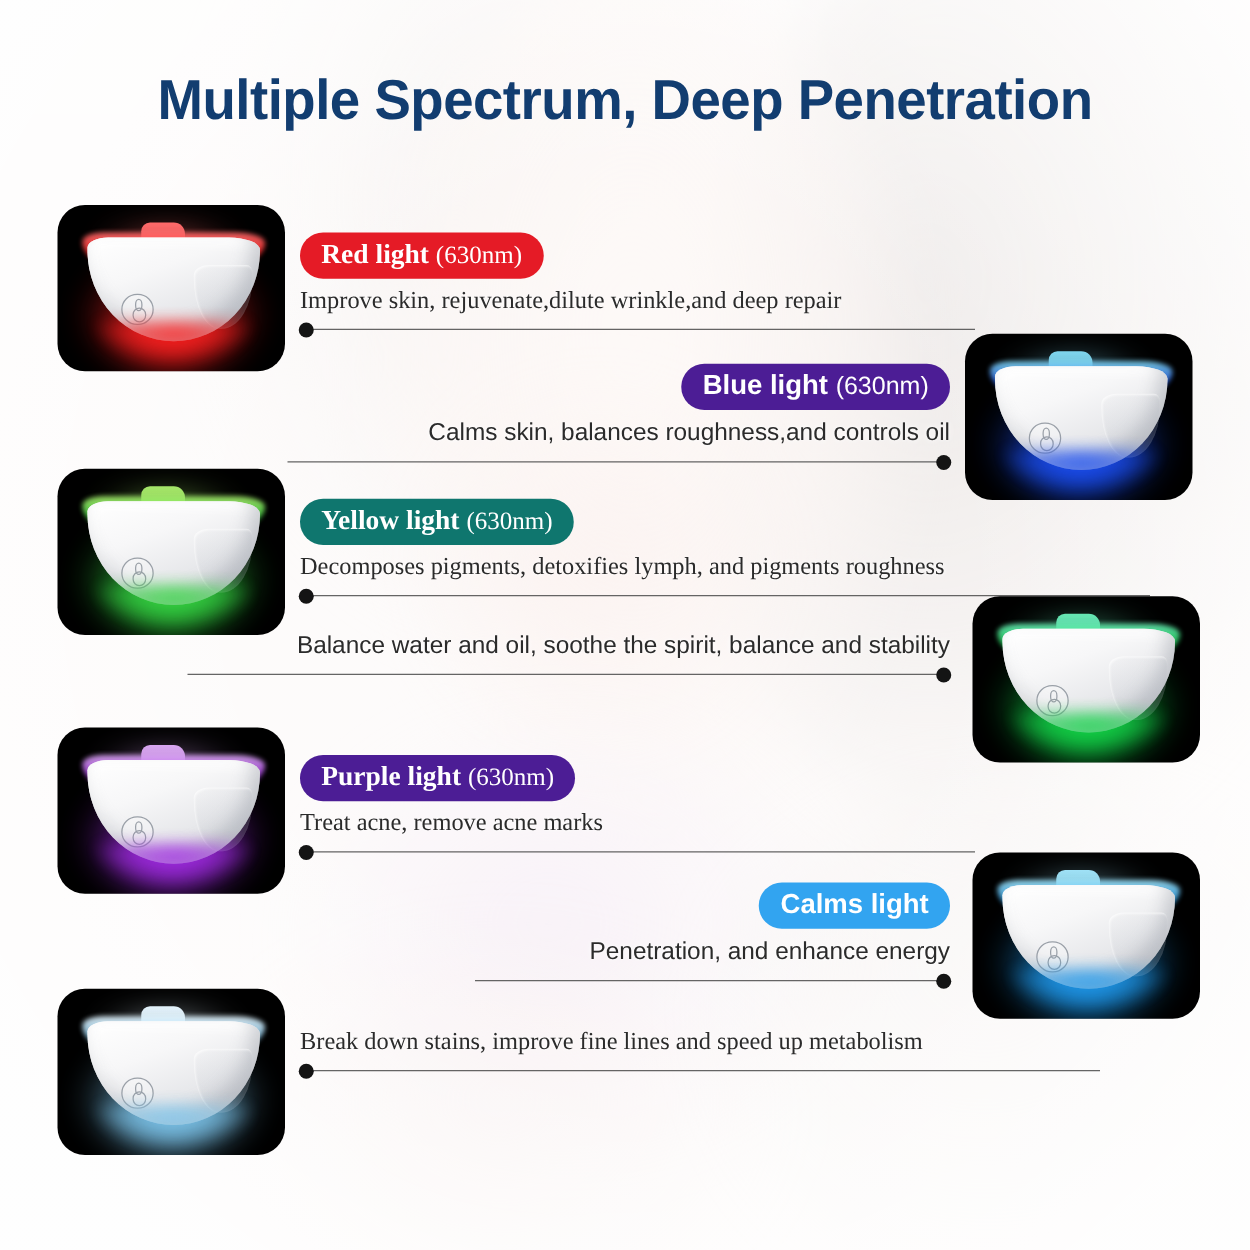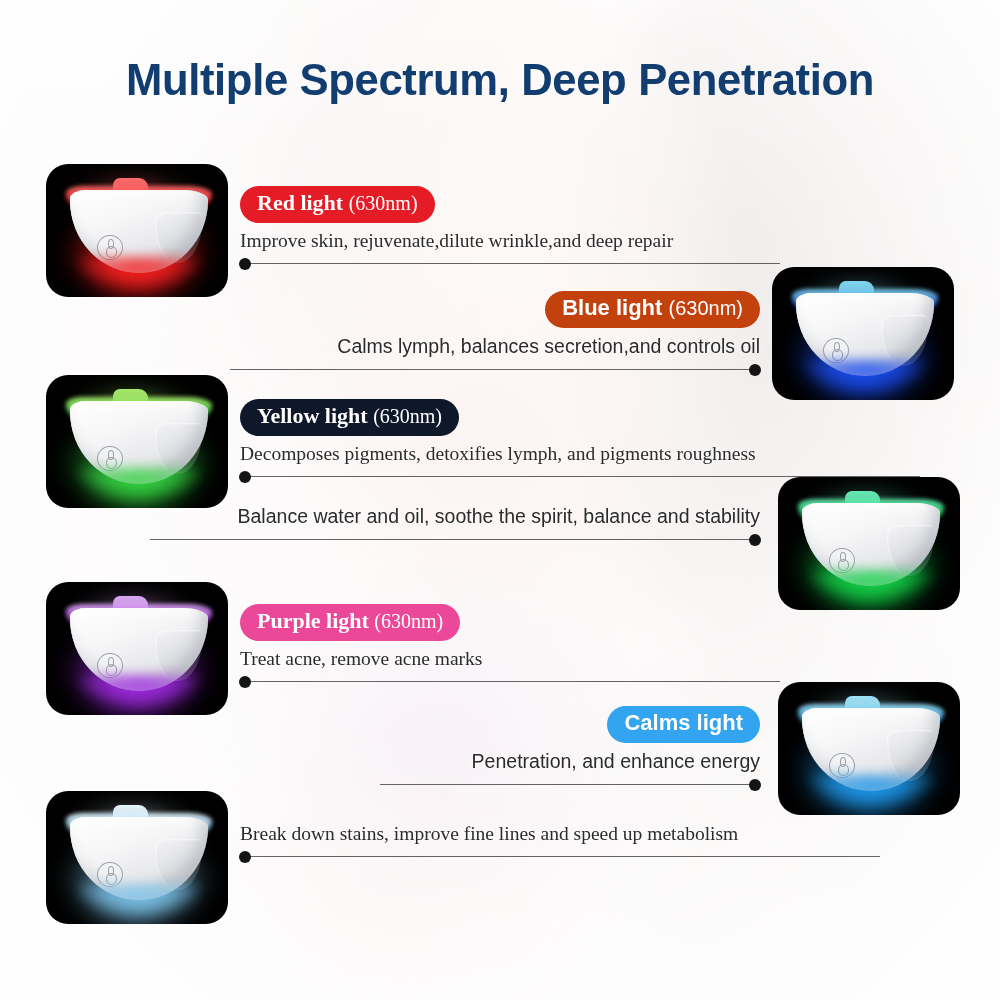--- a/index.html
+++ b/index.html
@@ -183,42 +183,42 @@
     <div class="dev">
       <div class="strapclip" style="background: linear-gradient(rgb(127, 214, 238) 0%, rgba(127, 214, 238, 0.8) 100%);"></div>
         <div class="rim" style="background: linear-gradient(rgb(127, 214, 238) 0%, rgba(27, 79, 245, 0.867) 60%, transparent 100%);"></div>
       <div class="shell"></div>
         <div class="innerpanel"></div>
       <div class="pwr"></div>
       <div class="botglow" style="background: radial-gradient(at 50% 0%, rgb(27, 79, 245) 0%, rgba(27, 79, 245, 0.6) 45%, transparent 78%);"></div>
     </div>
   </div>
   <div class="row r-right" id="row-blue" style="left:230px;top:291px;width:530px;">
-    <span class="pill" style="background: #c2410c;"><span class="nm">Blue light</span> <span class="wl">(630nm)</span></span>
-    <div class="desc">Calms lymph, balances secretion,and controls oil</div>
+    <span class="pill" style="background: #4c1d95;"><span class="nm">Blue light</span> <span class="wl">(630nm)</span></span>
+    <div class="desc">Calms skin, balances roughness,and controls oil</div>
     <div class="conn right">
         <div class="ln"></div>
         <div class="dot"></div>
       </div>
   </div>
 
   <div class="tile" id="tile-yellow" style="left: 46px; top: 375px; box-shadow: rgba(0, 0, 0, 0) 0px 0px 0px 0px;">
     <div class="halo" style="background: radial-gradient(at 50% 75%, rgb(54, 217, 68) 0%, rgba(54, 217, 68, 0.667) 38%, transparent 72%);"></div>
       <div class="halo2" style="background: radial-gradient(rgba(166, 233, 106, 0.8) 0%, transparent 72%);"></div>
     <div class="dev">
       <div class="strapclip" style="background: linear-gradient(rgb(166, 233, 106) 0%, rgba(166, 233, 106, 0.8) 100%);"></div>
         <div class="rim" style="background: linear-gradient(rgb(166, 233, 106) 0%, rgba(54, 217, 68, 0.867) 60%, transparent 100%);"></div>
       <div class="shell"></div>
         <div class="innerpanel"></div>
       <div class="pwr"></div>
       <div class="botglow" style="background: radial-gradient(at 50% 0%, rgb(54, 217, 68) 0%, rgba(54, 217, 68, 0.6) 45%, transparent 78%);"></div>
     </div>
   </div>
   <div class="row r-left" id="row-yellow" style="left:240px;top:399px;width:680px;">
-    <span class="pill" style="background: #0f172a;"><span class="nm">Yellow light</span> <span class="wl">(630nm)</span></span>
+    <span class="pill" style="background: #0f766e;"><span class="nm">Yellow light</span> <span class="wl">(630nm)</span></span>
     <div class="desc">Decomposes pigments, detoxifies lymph, and pigments roughness</div>
     <div class="conn left">
         <div class="ln"></div>
         <div class="dot"></div>
       </div>
   </div>
 
   <div class="tile" id="tile-green" style="left: 778px; top: 477px; box-shadow: rgba(0, 0, 0, 0) 0px 0px 0px 0px;">
     <div class="halo" style="background: radial-gradient(at 50% 75%, rgb(20, 217, 74) 0%, rgba(20, 217, 74, 0.667) 38%, transparent 72%);"></div>
       <div class="halo2" style="background: radial-gradient(rgba(102, 232, 180, 0.8) 0%, transparent 72%);"></div>
@@ -245,21 +245,21 @@
     <div class="dev">
       <div class="strapclip" style="background: linear-gradient(rgb(217, 166, 242) 0%, rgba(217, 166, 242, 0.8) 100%);"></div>
         <div class="rim" style="background: linear-gradient(rgb(217, 166, 242) 0%, rgba(163, 44, 230, 0.867) 60%, transparent 100%);"></div>
       <div class="shell"></div>
         <div class="innerpanel"></div>
       <div class="pwr"></div>
       <div class="botglow" style="background: radial-gradient(at 50% 0%, rgb(163, 44, 230) 0%, rgba(163, 44, 230, 0.6) 45%, transparent 78%);"></div>
     </div>
   </div>
   <div class="row r-left" id="row-purple" style="left:240px;top:604px;width:540px;">
-    <span class="pill" style="background: #ec4899;"><span class="nm">Purple light</span> <span class="wl">(630nm)</span></span>
+    <span class="pill" style="background: #4c1d95;"><span class="nm">Purple light</span> <span class="wl">(630nm)</span></span>
     <div class="desc">Treat acne, remove acne marks</div>
     <div class="conn left">
         <div class="ln"></div>
         <div class="dot"></div>
       </div>
   </div>
 
   <div class="tile" id="tile-cyan" style="left: 778px; top: 682px; box-shadow: rgba(0, 0, 0, 0) 0px 0px 0px 0px;">
     <div class="halo" style="background: radial-gradient(at 50% 75%, rgb(31, 155, 240) 0%, rgba(31, 155, 240, 0.667) 38%, transparent 72%);"></div>
       <div class="halo2" style="background: radial-gradient(rgba(159, 226, 247, 0.8) 0%, transparent 72%);"></div>

